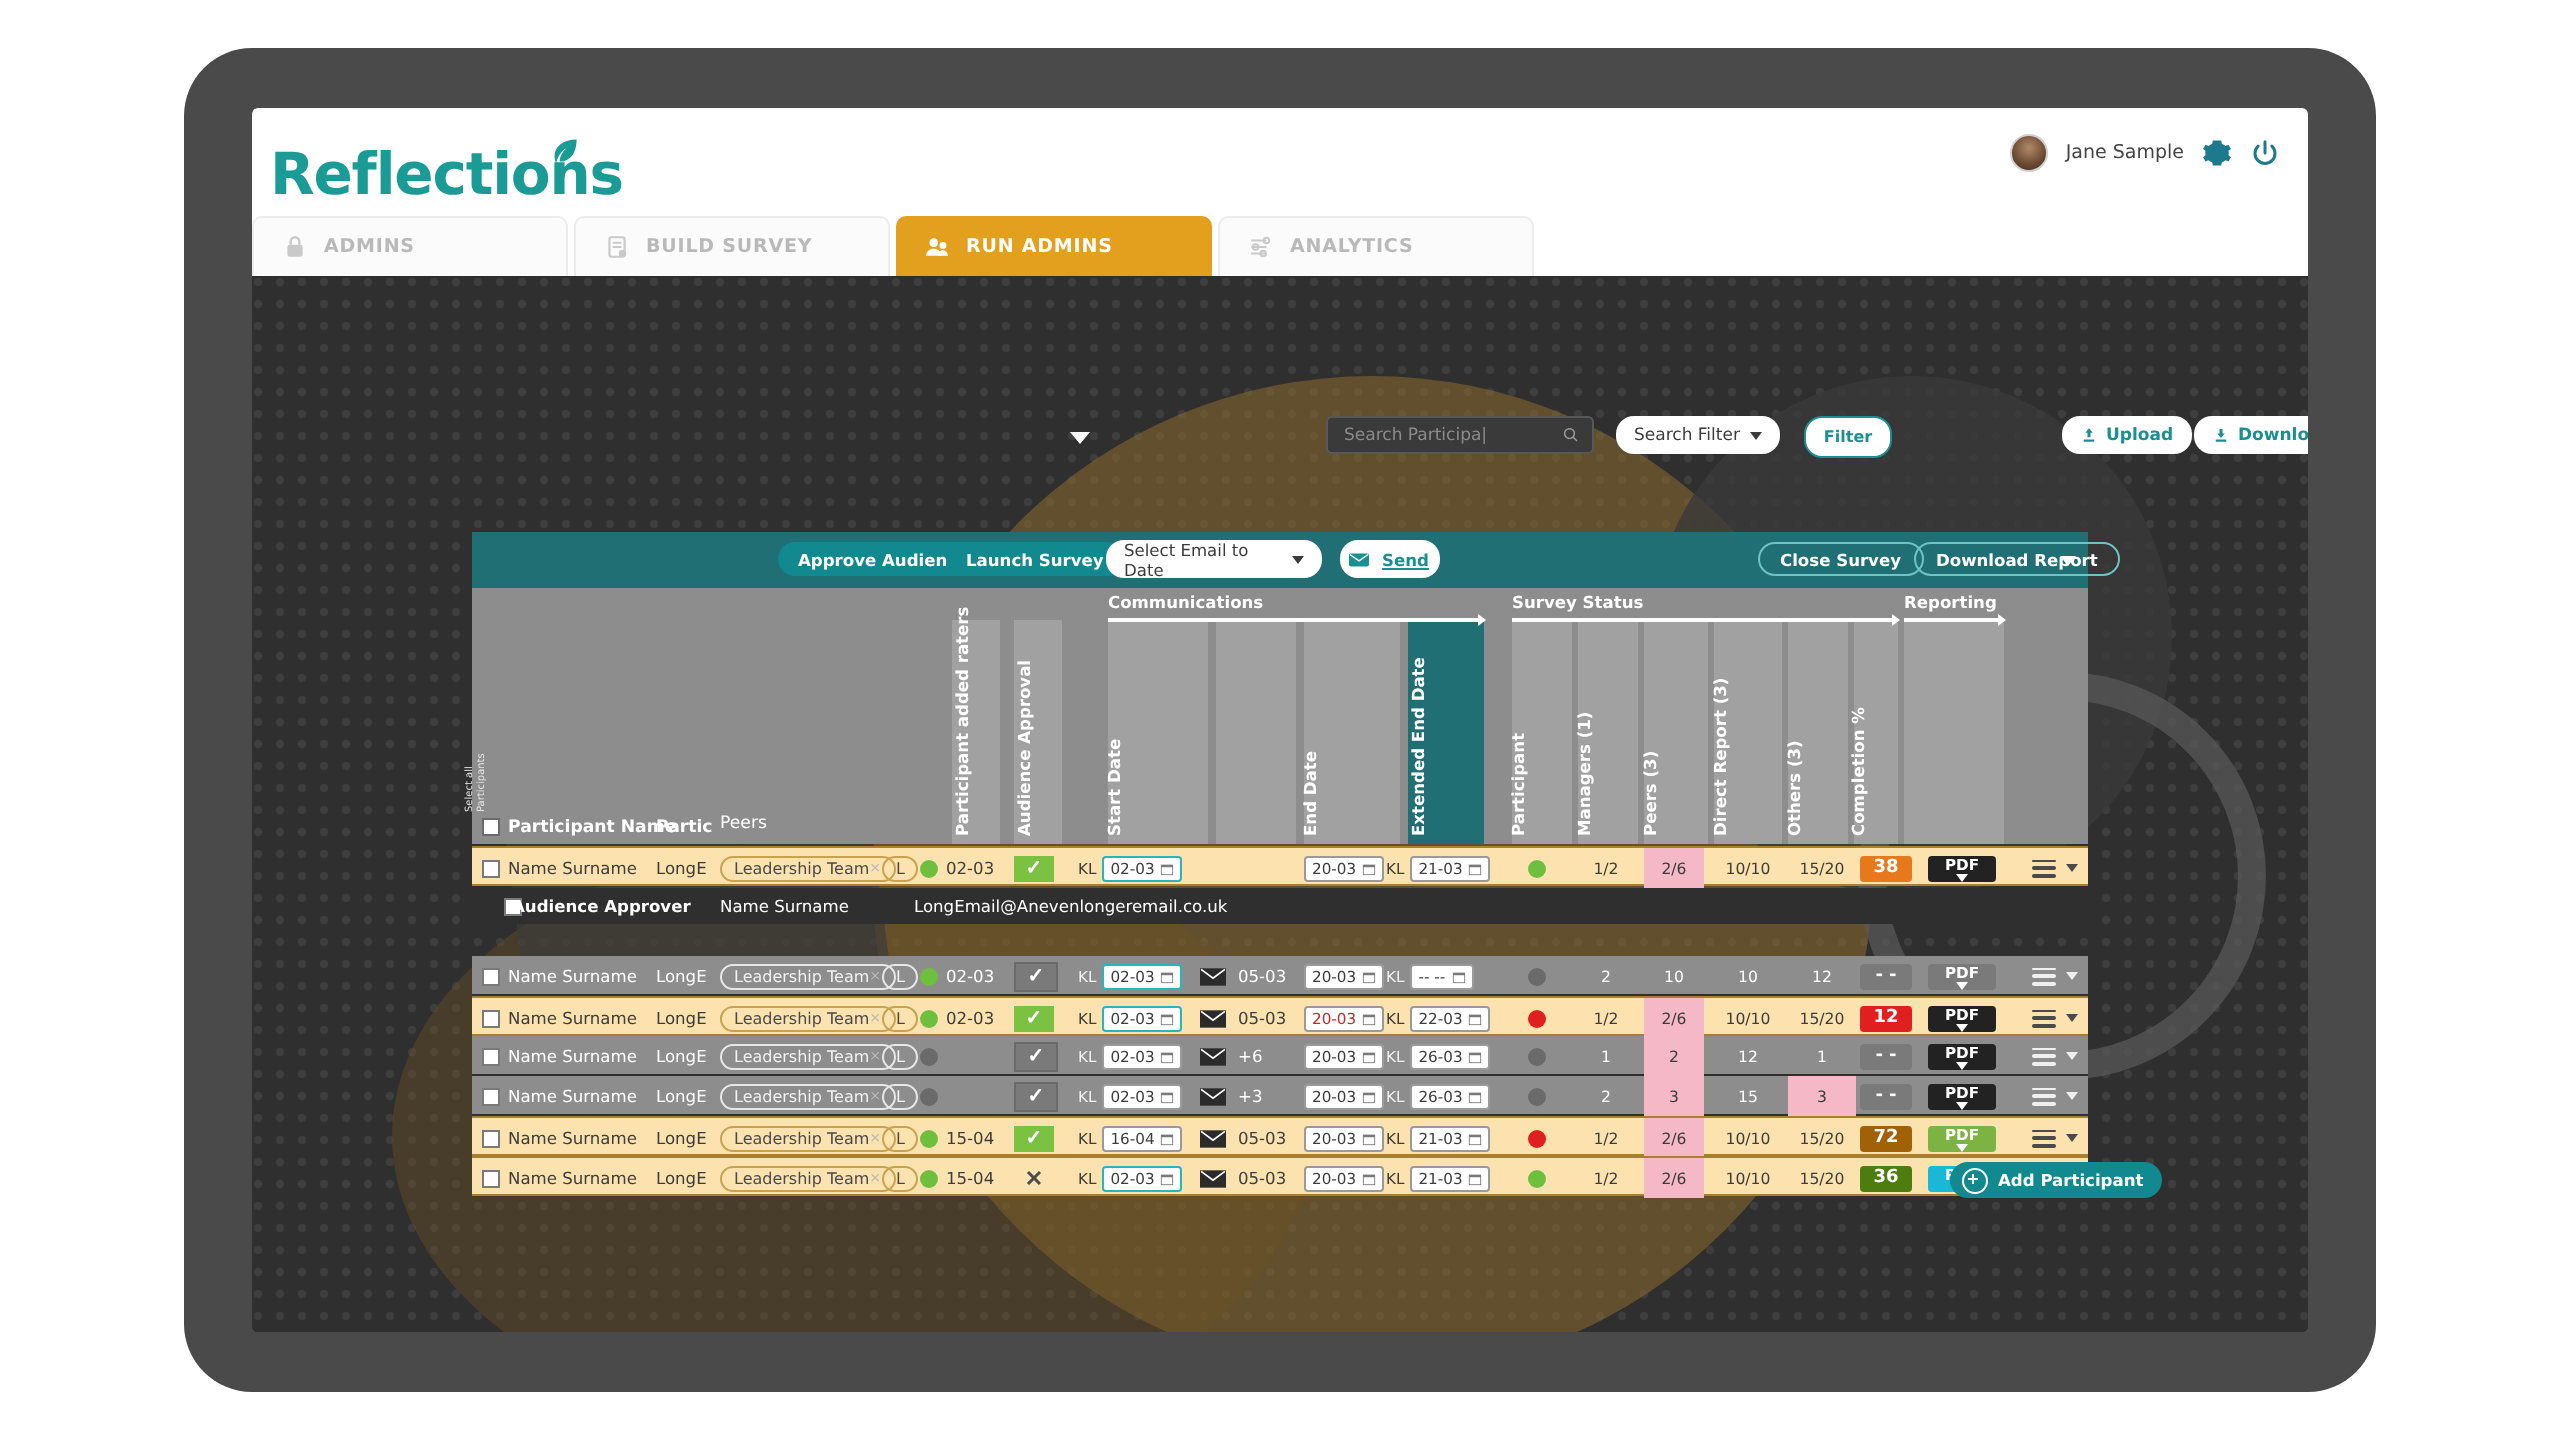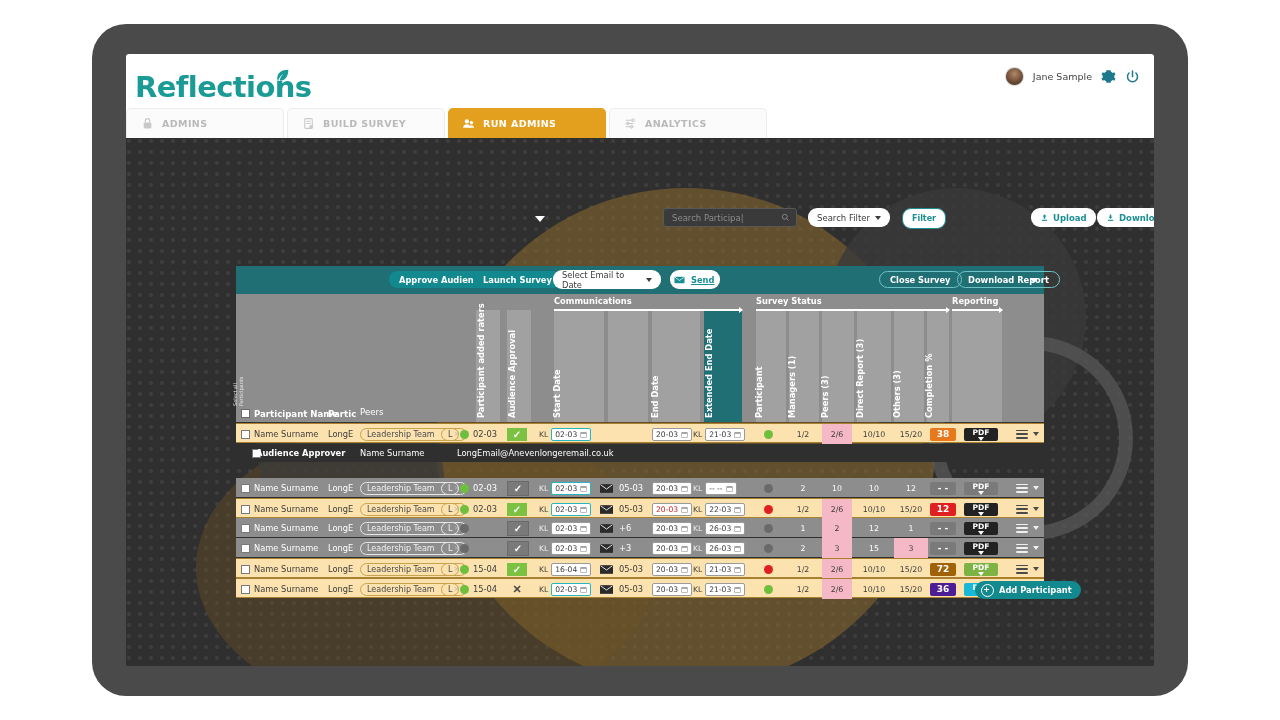--- a/index.html
+++ b/index.html
@@ -181,21 +181,21 @@
   .row.grey{background:#8d8d8d;}
   .row.sub{background:#2f2f2f;height:18px;}
 
   .cell{position:absolute;top:0;height:20px;display:flex;align-items:center;box-sizing:border-box;}
   .cbx{width:7px;height:7px;background:#ffffff;border:1px solid #7a7a7a;flex:0 0 7px;}
   .txt{font-size:8.3px;font-family:"DejaVu Sans", sans-serif;}
   .txt.dark{color:#3d3d3d;}
   .txt.light{color:#ffffff;}
   .tag{
     border:1px solid #c9a24e;border-radius:9px;height:13px;
-    display:flex;align-items:center;gap:19px;padding:0 6px;box-sizing:border-box;
+    display:flex;align-items:center;gap:0;padding:0 6px;box-sizing:border-box;
     font-size:8px;color:#4a4a4a;font-family:"DejaVu Sans", sans-serif;white-space:nowrap;
   }
   .tag.onGrey{border-color:#e7e7e7;color:#f2f2f2;}
   .tag .x{font-size:7px;color:#b9b9b9;}
   .dot{width:9px;height:9px;border-radius:50%;flex:0 0 9px;}
   .chk{
     width:20px;height:13px;display:flex;align-items:center;justify-content:center;
     color:#ffffff;font-size:10px;font-weight:bold;
   }
   .datebox{
@@ -998,21 +998,21 @@
                 </span>
             </div>
             <div class="cell" style="left:528px;">
                 <span class="dot" style="background:#6fbf3e"></span>
               </div>
             <div class="cell num txt dark" style="left:553px;width:28px;justify-content:center;">1/2</div>
             <div class="cell num txt dark" style="left:586px;width:30px;justify-content:center;background:#f4b8c6;height:20px;">2/6</div>
             <div class="cell num txt dark" style="left:621px;width:34px;justify-content:center;">10/10</div>
             <div class="cell num txt dark" style="left:658px;width:34px;justify-content:center;">15/20</div>
             <div class="cell" style="left:694px;">
-                <span class="pct" style="background:#4c1d95">36</span>
+                <span class="pct" style="background:#4d7c0f">36</span>
               </div>
             <div class="cell" style="left:728px;">
                 <span class="pdf" style="background:#18b8d6">
                   <span>PDF</span>
                   <span style="width:0;height:0;border-left:3px solid transparent;border-right:3px solid transparent;border-top:4px solid #fff;"></span>
                 </span>
               </div>
             <div class="cell" style="left:780px;gap:5px;">
               <span class="burger">
                   <i></i>

